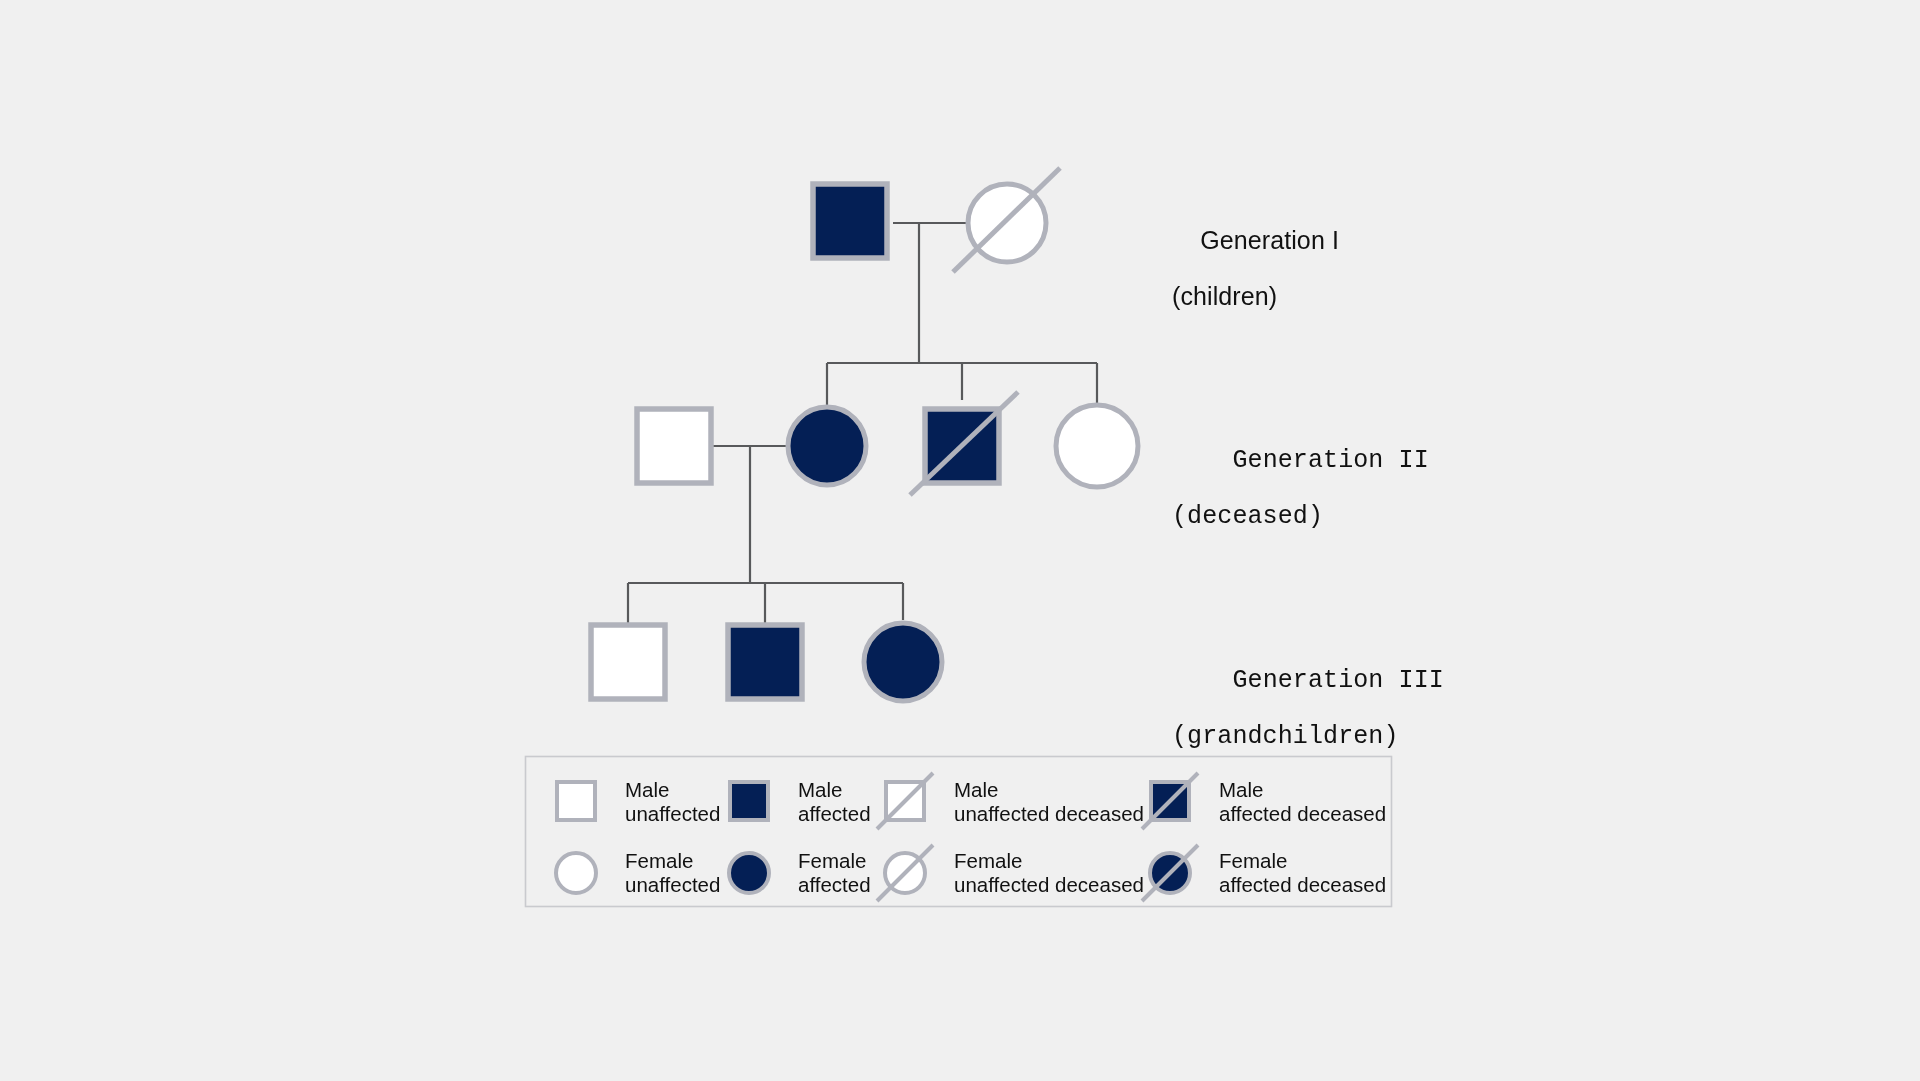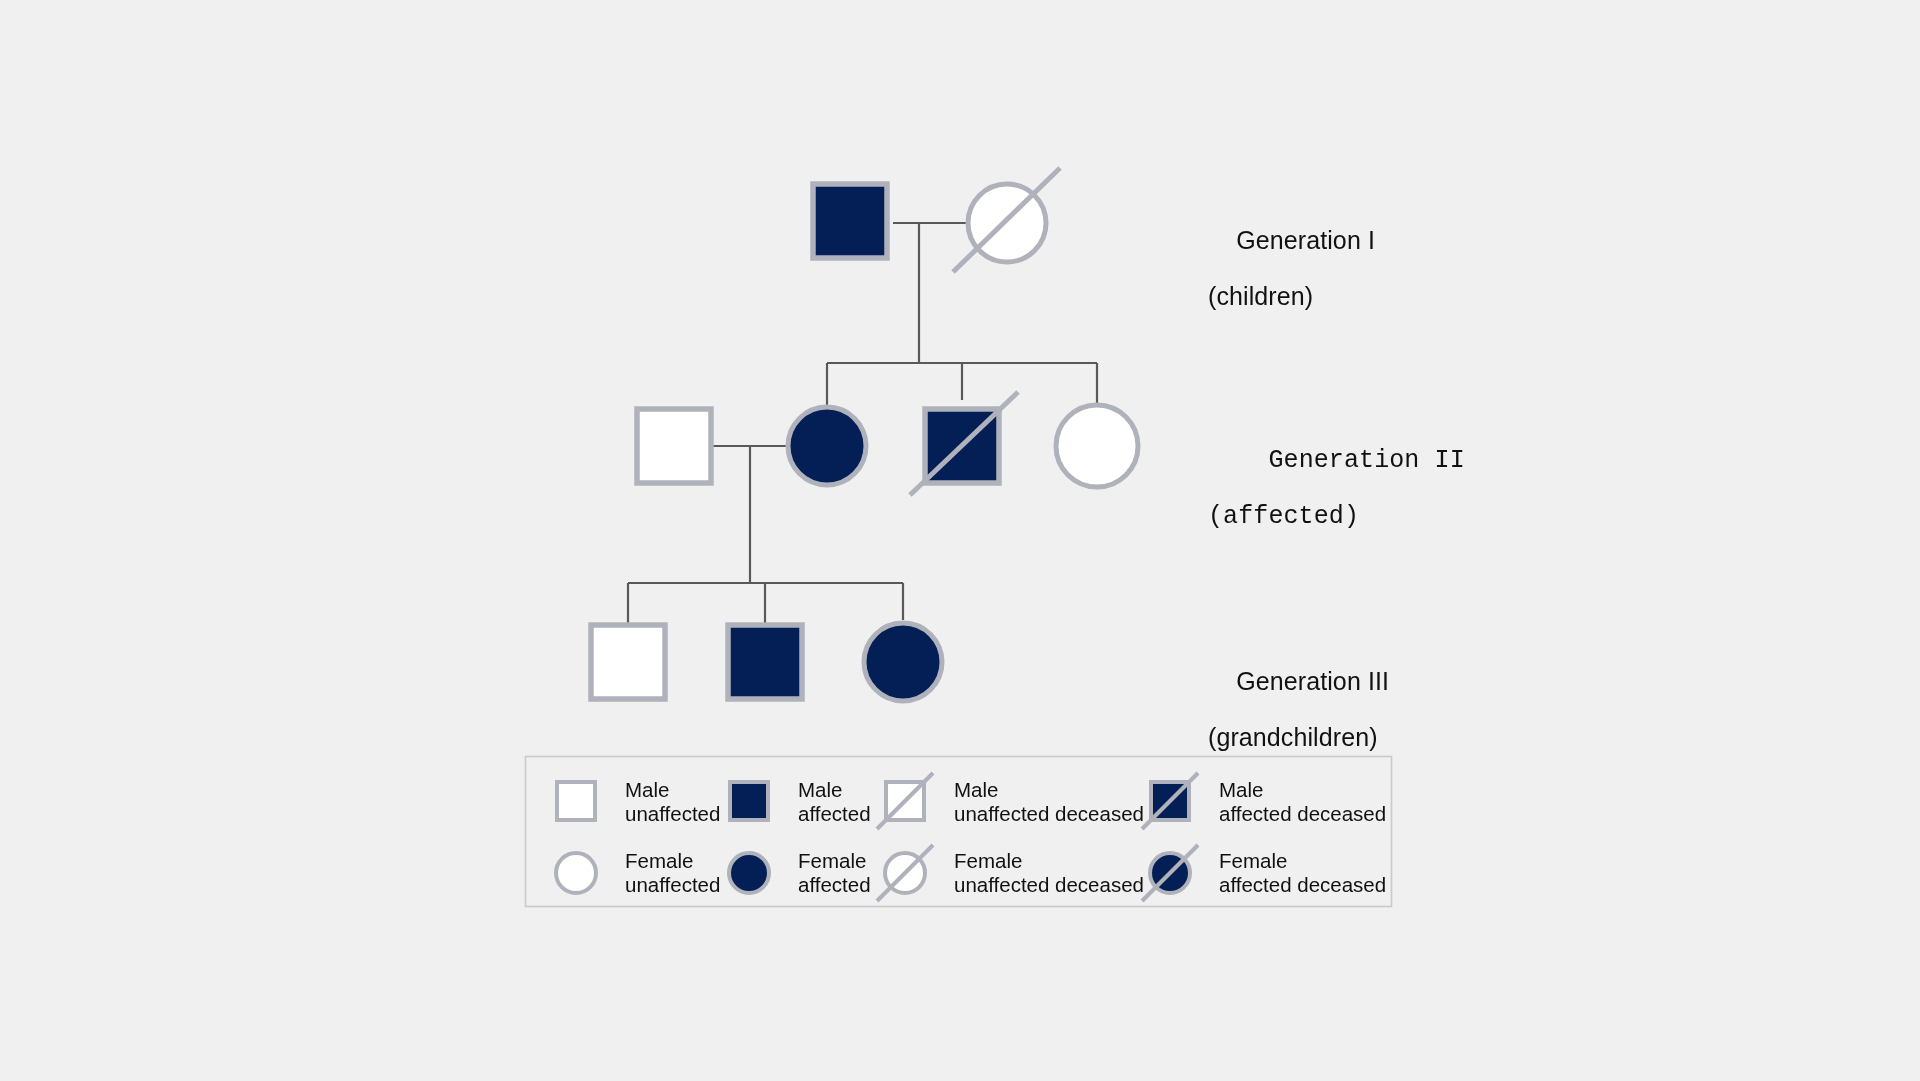--- a/index.html
+++ b/index.html
@@ -24,21 +24,20 @@
     position: absolute;
     left: 0; top: 0;
   }
   .gen-label {
     position: absolute;
     font-size: 25px;
     color: #111111;
     line-height: 28px;
     white-space: pre;
     letter-spacing: 0.1px;
-    margin-left: 36px;
   }
   .gen-label .l2 { display: block; }
   .legend-text {
     position: absolute;
     font-size: 20.5px;
     color: #111111;
     line-height: 24px;
     white-space: nowrap;
     margin-left: 25px;
   }
@@ -121,24 +120,24 @@
     </g>
   </svg>
 
   <div class="gen-label" style="left:1172px; top:198px;">
     <span>Generation I</span>
     <span class="l2">(children)</span>
   </div>
 
   <div class="gen-label" style="left:1172px; top:419px;font-family:Liberation Mono, monospace;">
     <span>Generation II</span>
-    <span class="l2">(affected)</span>
+    <span class="l2">(deceased)</span>
   </div>
 
-  <div class="gen-label" style="left:1172px; top:639px;">
+  <div class="gen-label" style="left:1172px; top:639px;font-family:Liberation Mono, monospace;">
     <span>Generation III</span>
     <span class="l2">(grandchildren)</span>
   </div>
 
   <div class="legend-text" style="left:600px; top:778px;">
     <span>Male</span>
     <span class="l2">unaffected</span>
   </div>
 
   <div class="legend-text" style="left:773px; top:778px;">

